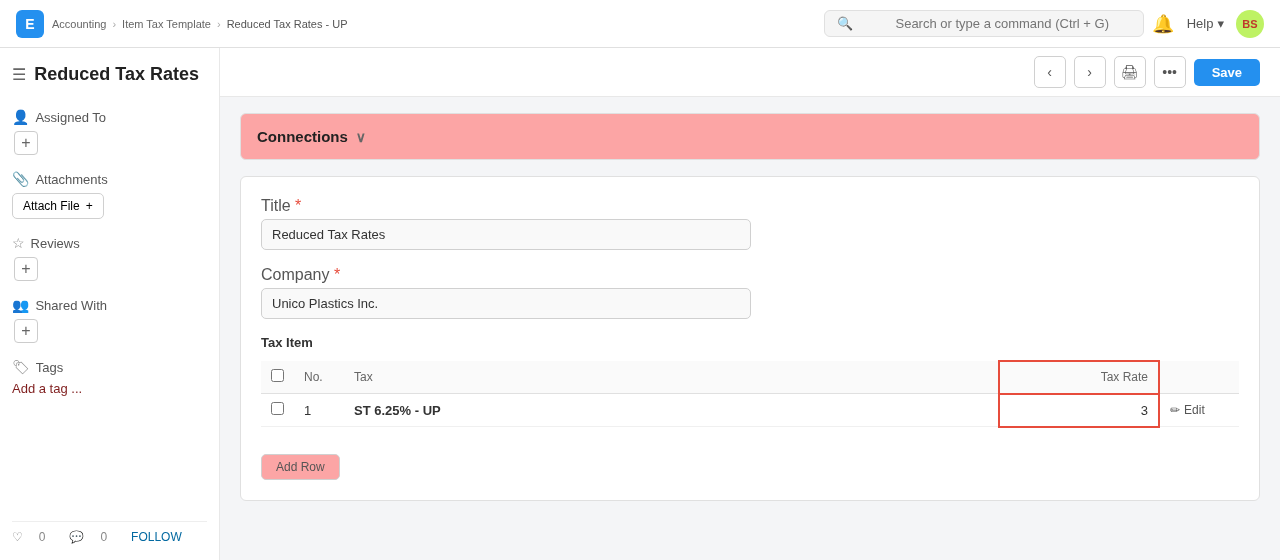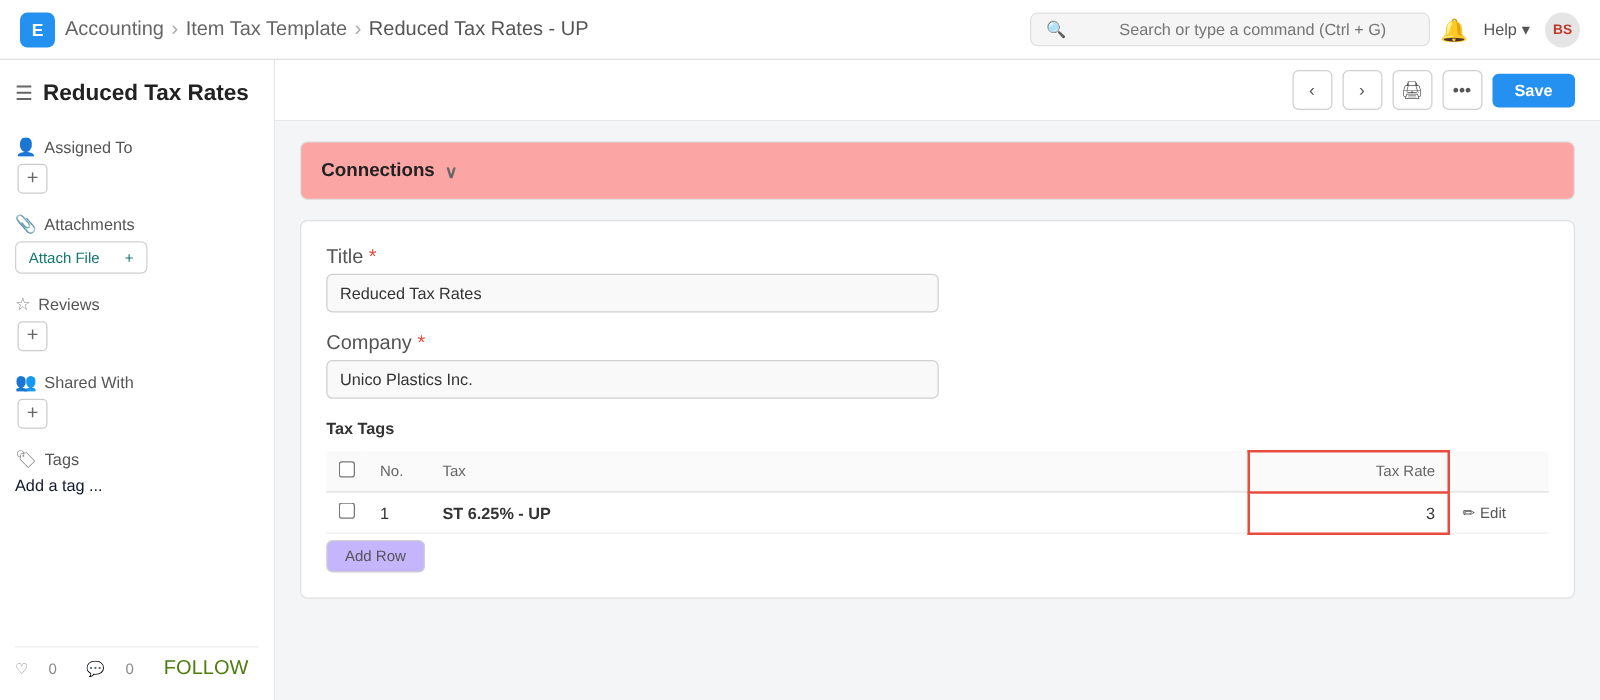--- a/index.html
+++ b/index.html
@@ -7,32 +7,32 @@
 
     
     .topbar {
       display: flex; align-items: center; background: #fff; border-bottom: 1px solid #e0e0e0;
       padding: 0 16px; height: 48px; gap: 8px;
     }
     .app-icon {
       width: 28px; height: 28px; background: #2490ef; border-radius: 6px;
       display: flex; align-items: center; justify-content: center; color: #fff; font-weight: bold; font-size: 14px; flex-shrink: 0;
     }
-    .breadcrumb { display: flex; align-items: center; gap: 6px; font-size: 16px; color: #666; flex: 1; }
+    .breadcrumb { display: flex; align-items: center; gap: 6px; font-size: 11px; color: #666; flex: 1; }
     .breadcrumb .sep { color: #aaa; }
     .breadcrumb .current { color: #555; }
     .search-bar {
       display: flex; align-items: center; background: #f5f5f5; border: 1px solid #e0e0e0;
       border-radius: 6px; padding: 5px 12px; gap: 6px; width: 320px;
     }
     .search-bar input { border: none; background: transparent; outline: none; font-size: 13px; color: #666; width: 100%; margin-left: 36px; }
     .topbar-actions { display: flex; align-items: center; gap: 12px; }
     .bell-icon { font-size: 18px; color: #666; cursor: pointer; position: relative; }
     .help-btn { display: flex; align-items: center; gap: 4px; color: #555; font-size: 13px; cursor: pointer; }
-    .avatar { width: 28px; height: 28px; background: #e5e5e5; border-radius: 50%; display: flex; align-items: center; justify-content: center; font-size: 11px; font-weight: 600; color: #c0392b; }
+    .avatar { width: 28px; height: 28px; background: #bef264; border-radius: 50%; display: flex; align-items: center; justify-content: center; font-size: 11px; font-weight: 600; color: #c0392b; }
 
     
     .main { display: flex; height: calc(560px - 48px); }
 
     
     .sidebar {
       width: 220px; background: #fff; border-right: 1px solid #e8e8e8;
       padding: 16px 12px; display: flex; flex-direction: column; gap: 16px; flex-shrink: 0; overflow-y: auto;
     }
     .page-title-row { display: flex; align-items: center; gap: 8px; padding-bottom: 8px; }
@@ -40,24 +40,24 @@
     .page-title { font-size: 18px; font-weight: 700; color: #222; }
     .sidebar-section { display: flex; flex-direction: column; gap: 6px; }
     .sidebar-label { display: flex; align-items: center; gap: 6px; color: #555; font-size: 13px; font-weight: 500; }
     .sidebar-label .icon { color: #888; font-size: 14px; }
     .add-btn {
       width: 24px; height: 24px; border: 1px solid #ccc; border-radius: 4px;
       background: #fff; display: flex; align-items: center; justify-content: center;
       cursor: pointer; font-size: 16px; color: #666; margin-left: 2px;
     }
     .attach-file-btn {
-      display: flex; align-items: center; gap: 20px; border: 1px solid #d0d0d0;
-      border-radius: 5px; padding: 5px 10px; cursor: pointer; font-size: 12px; color: #0f766e; width: fit-content;
-    }
-    .sidebar-tag { font-size: 13px; color: #0f172a; cursor: pointer; }
+      display: flex; align-items: center; gap: 6px; border: 1px solid #d0d0d0;
+      border-radius: 5px; padding: 5px 10px; cursor: pointer; font-size: 12px; color: #000000; width: fit-content;
+    }
+    .sidebar-tag { font-size: 13px; color: #7f1d1d; cursor: pointer; }
 
     
     .content { flex: 1; overflow-y: auto; padding: 0; background: #f4f5f7; }
 
     
     .toolbar {
       display: flex; align-items: center; justify-content: flex-end; gap: 8px;
       padding: 8px 20px; background: #fff; border-bottom: 1px solid #e8e8e8; position: sticky; top: 0; z-index: 10;
     }
     .toolbar-btn {
@@ -106,31 +106,31 @@
     .tax-table th.right, .tax-table td.right { text-align: right; }
     .tax-table .checkbox-cell { width: 30px; }
     .tax-table .no-cell { width: 50px; }
     .tax-table .tax-rate-cell {
       width: 160px; border: 2px solid #e74c3c; text-align: right; padding-left: 32px;
     }
     .tax-table .actions-cell { width: 80px; }
 
     .edit-link { display: flex; align-items: center; gap: 4px; color: #555; cursor: pointer; font-size: 12px; }
     .add-row-btn {
-      margin-top: 4px; border: 1px solid #d0d0d0; border-radius: 5px;
-      background: #c4b5fd; padding: 5px 14px; font-size: 12px; color: #555; cursor: pointer;
+      margin-top: 26px; border: 1px solid #d0d0d0; border-radius: 5px;
+      background: #fca5a5; padding: 5px 14px; font-size: 12px; color: #555; cursor: pointer;
     }
 
     
     .page-footer {
       display: flex; align-items: center; gap: 16px; padding: 8px 12px;
       border-top: 1px solid #eee; background: #fff; font-size: 12px; color: #888;
       position: sticky; bottom: 0;
     }
-    .follow-btn { font-size: 16px; color: #4d7c0f; font-weight: 500; cursor: pointer; }
+    .follow-btn { font-size: 12px; color: #0369a1; font-weight: 500; cursor: pointer; }
   </style>
 </head>
 <body>
 
 <div class="topbar">
   <div class="app-icon">E</div>
   <div class="breadcrumb">
     <span>Accounting</span>
     <span class="sep">›</span>
     <span>Item Tax Template</span>
@@ -245,21 +245,21 @@
         </div>
 
         <div class="form-group">
           <label class="form-label">
             <span>Company</span> <span class="required">*</span>
           </label>
           <input class="form-input" type="text" value="Unico Plastics Inc." style="">
         </div>
 
         
-        <div class="section-title">Tax Tags</div>
+        <div class="section-title">Tax Item</div>
         <table class="tax-table">
           <thead>
             <tr>
               <th class="checkbox-cell">
                 <input type="checkbox" style="">
               </th>
               <th class="no-cell">No.</th>
               <th>Tax</th>
               <th class="right tax-rate-cell" style="border:2px solid #e74c3c;">Tax Rate</th>
               <th class="actions-cell"></th>

